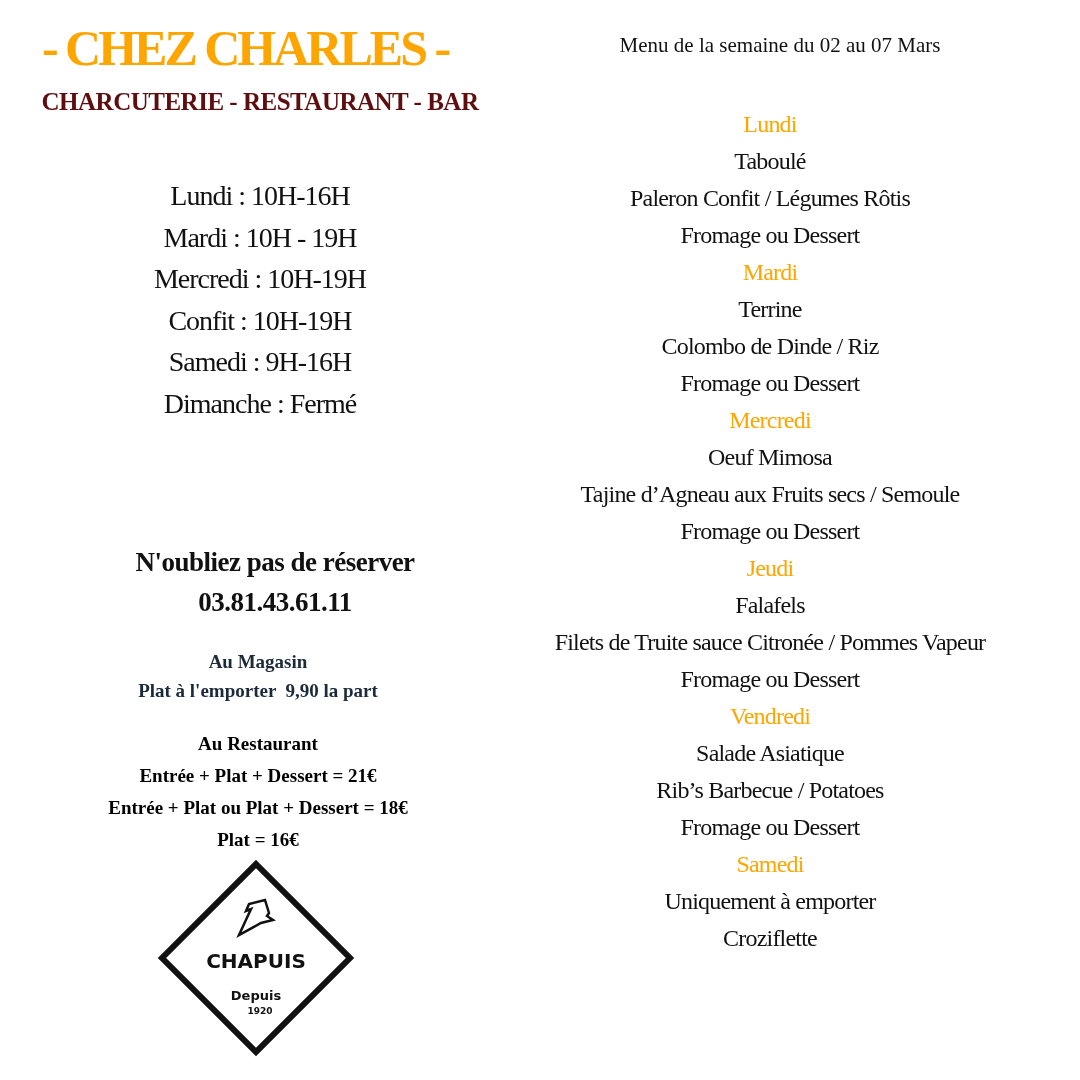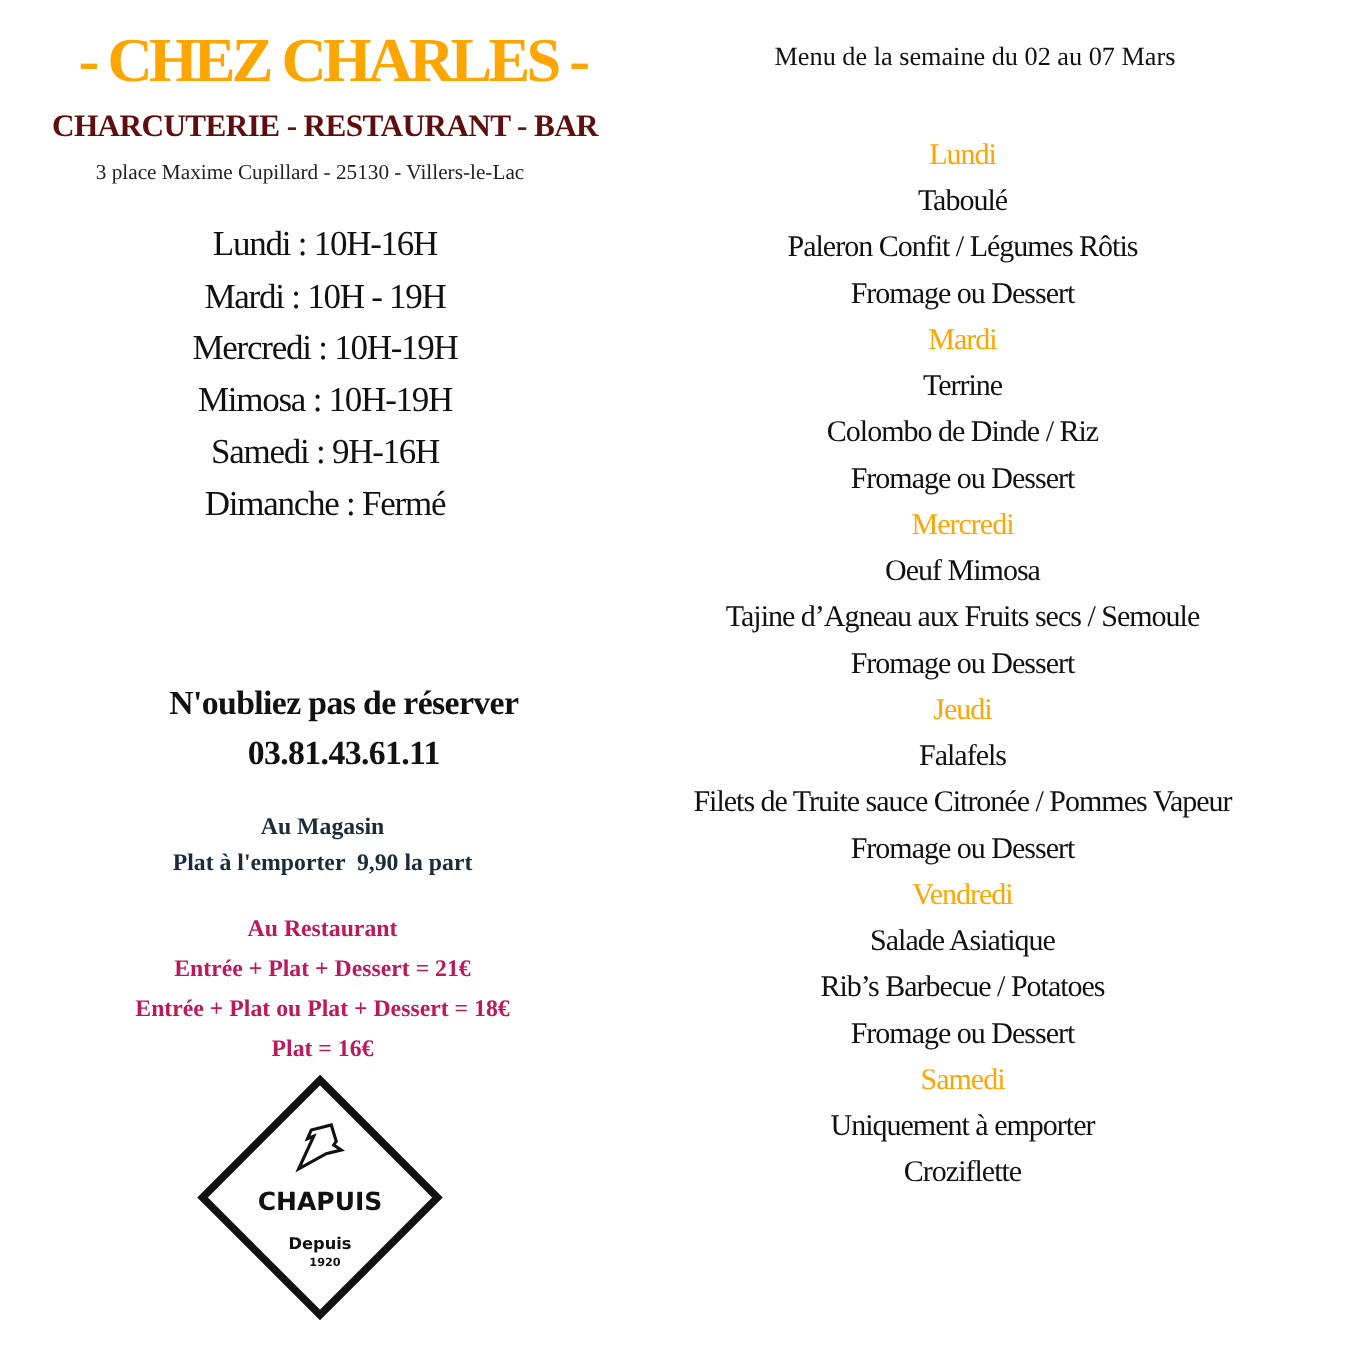--- a/index.html
+++ b/index.html
@@ -33,21 +33,20 @@
       position: absolute;
       left: 0;
       top: 18px;
       width: 490px;
       text-align: center;
       font-size: 50px;
       font-weight: bold;
       letter-spacing: -3px;
       color: #FFA500;
       line-height: 60px;
-      padding-left: 21px;
     }
     .brand-subtitle {
       position: absolute;
       left: 0;
       top: 86px;
       width: 520px;
       text-align: center;
       font-size: 25px;
       font-weight: bold;
       color: #5E0E0E;
@@ -103,21 +102,21 @@
     }
     .restaurant {
       position: absolute;
       left: 0;
       top: 728px;
       width: 516px;
       text-align: center;
       font-weight: bold;
       font-size: 19px;
       line-height: 32px;
-      color: #be185d;
+      color: #000000;
     }
     .logo {
       position: absolute;
       left: 156px;
       top: 858px;
       width: 200px;
       height: 200px;
     }
     .logo svg {
       position: absolute;
@@ -187,27 +186,26 @@
     .menu-line.day {
       color: #FFA500;
     }
   </style>
 </head>
 <body>
 
 <div class="left-col">
   <div class="brand-title">- CHEZ CHARLES -</div>
   <div class="brand-subtitle">CHARCUTERIE - RESTAURANT - BAR</div>
-  <div class="address">3 place Maxime Cupillard - 25130 - Villers-le-Lac</div>
 
   <div class="hours">
     <div class="hours-row">Lundi : 10H-16H</div>
     <div class="hours-row">Mardi : 10H - 19H</div>
     <div class="hours-row">Mercredi : 10H-19H</div>
-    <div class="hours-row">Mimosa : 10H-19H</div>
+    <div class="hours-row">Confit : 10H-19H</div>
     <div class="hours-row">Samedi : 9H-16H</div>
     <div class="hours-row">Dimanche : Fermé</div>
   </div>
 
   <div class="reserve">
     <div>N'oubliez pas de réserver</div>
     <div>03.81.43.61.11</div>
   </div>
 
   <div class="magasin">

